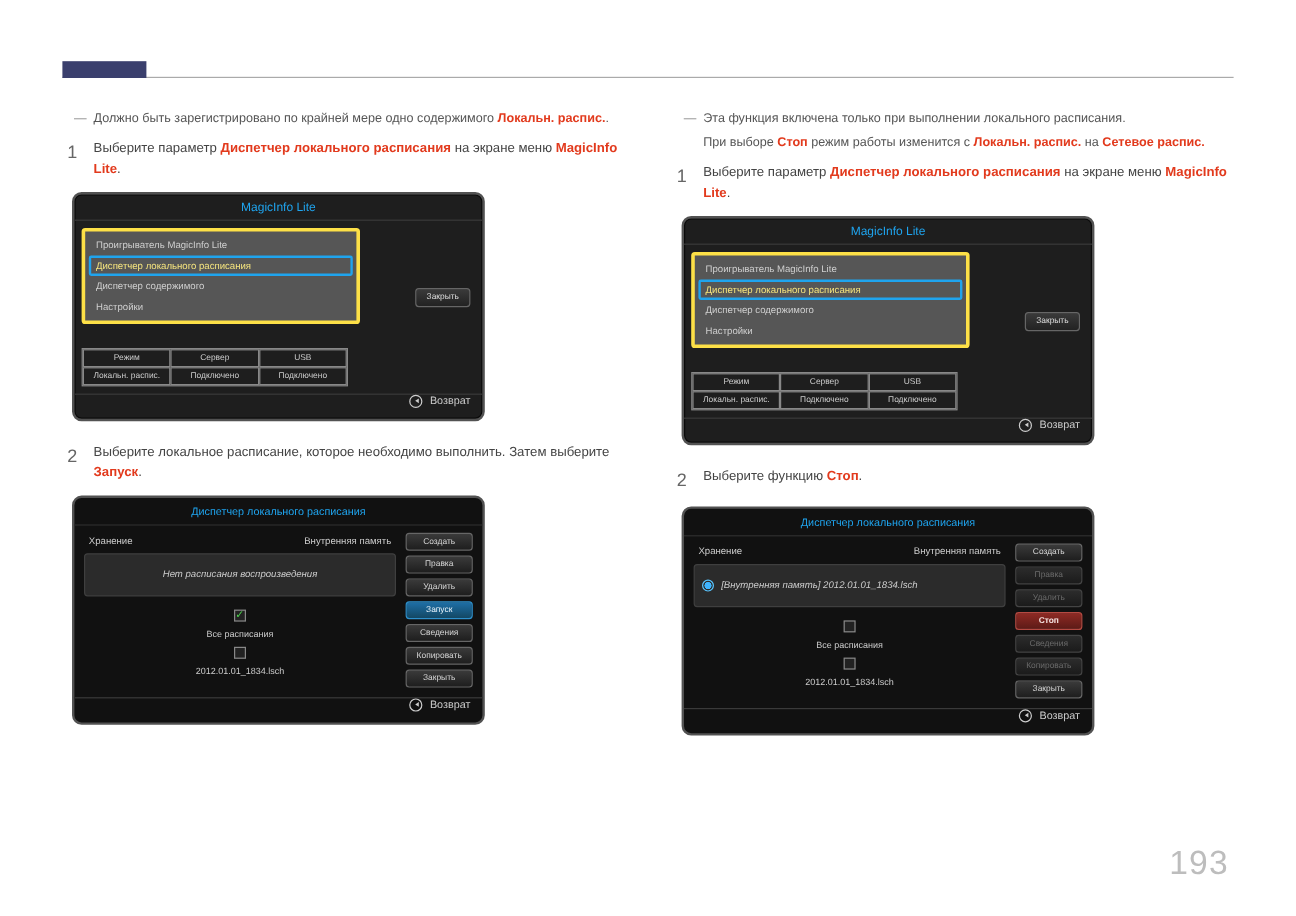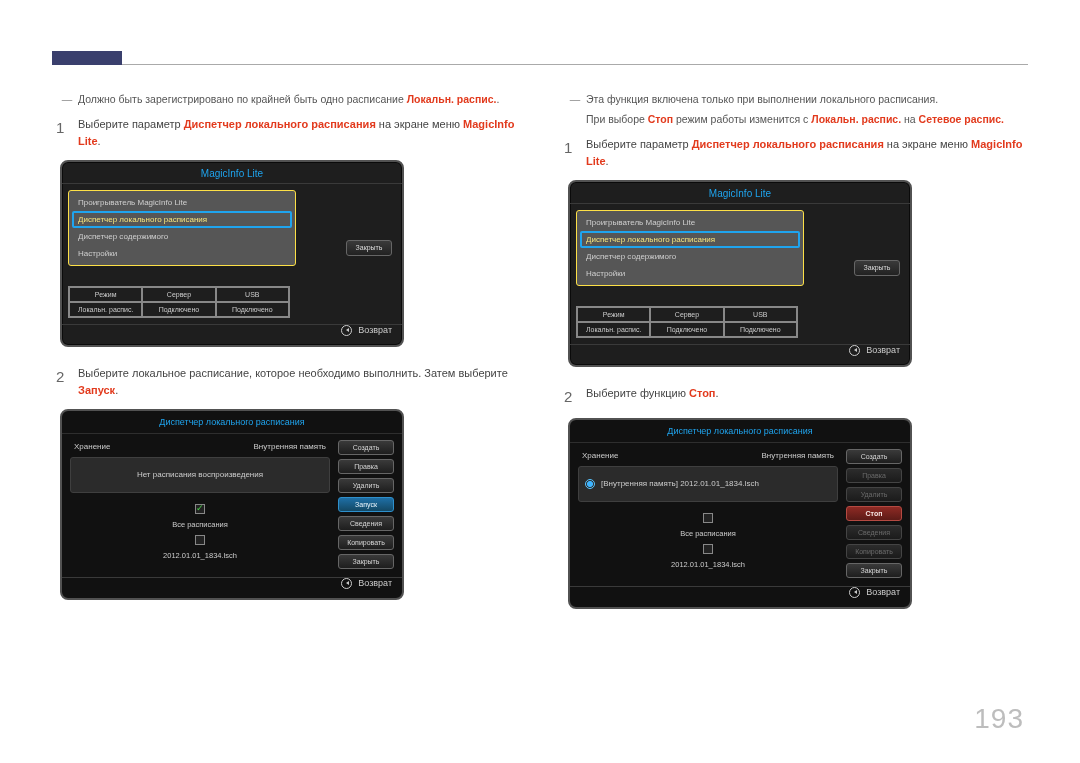--- a/index.html
+++ b/index.html
@@ -11,37 +11,37 @@
   .note { display:flex; font-size:10.5px; color:#555; line-height:1.5; margin:4px 0 4px 4px; }
   .note .dash { width:22px; flex:0 0 22px; text-align:center; color:#888; }
   .step { display:flex; font-size:11px; color:#444; line-height:1.55; margin:8px 0 10px 4px; }
   .step .num { width:22px; flex:0 0 22px; font-size:15px; font-weight:500; color:#666; }
   .red { color:#e23a1d; font-weight:bold; }
   .page-num { position:absolute; bottom:28px; right:56px; font-size:28px; color:#bdbdbd; letter-spacing:1px; }
 
   .panel { width:340px; border-radius:8px; background:#1e1e1e; border:2px solid #525252; overflow:hidden; margin:8px 0 18px 8px; box-shadow:inset 0 0 0 1px #0a0a0a; position:relative; }
   .panel-title { text-align:center; color:#1fa4ee; font-size:10px; padding:6px 0 4px; border-bottom:1px solid #3a3a3a; }
   .panel-body { padding:6px; position:relative; }
-  .menu-list { width:220px; background:#565656; border:1px solid #fde047; border-radius:3px; padding:3px; }
+  .menu-list { width:220px; background:#565656; border:3px solid #fde047; border-radius:3px; padding:3px; }
   .menu-item { font-size:8px; color:#cfcfcf; padding:4px 6px; border-radius:2px; }
   .menu-item.sel { border:2px solid #1fa4ee; color:#f5e47e; padding:2px 4px; }
   .close-btn { position:absolute; right:10px; top:56px; width:44px; height:14px; background:linear-gradient(#3a3a3a,#222); border:1px solid #666; border-radius:3px; color:#ddd; font-size:7px; text-align:center; line-height:14px; }
   .status-grid { width:220px; margin-top:20px; border:1px solid #888; }
   .status-grid .row { display:flex; }
   .status-grid .cell { flex:1; border:1px solid #888; color:#ccc; font-size:7px; text-align:center; padding:3px 0; }
   .panel-foot { height:20px; border-top:1px solid #3a3a3a; color:#ccc; font-size:9px; display:flex; justify-content:flex-end; align-items:flex-start; padding:0 10px; gap:6px; }
   .ret-icon { width:9px; height:9px; border:1.3px solid #ccc; border-radius:50%; display:inline-block; position:relative; }
   .ret-icon::after { content:""; position:absolute; left:2px; top:2px; border:2px solid transparent; border-right:3px solid #ccc; }
 
   .sched-panel { width:340px; border-radius:8px; background:#111; border:2px solid #525252; margin:8px 0 18px 8px; overflow:hidden; }
   .sched-title { text-align:center; color:#1fa4ee; font-size:9px; padding:6px 0; border-bottom:1px solid #2e2e2e; }
   .sched-body { display:flex; padding:6px 8px 8px 8px; gap:8px; }
   .sched-main { flex:1; font-size:8px; color:#ccc; }
   .storage-line { display:flex; justify-content:space-between; font-size:8px; color:#ccc; padding:2px 4px 6px;text-align:right; }
-  .content-box { height:34px; background:#2b2b2b; border:1px solid #3f3f3f; border-radius:3px; display:flex; align-items:center; font-size:8px; color:#ccc; padding:0 6px; gap:6px; }
+  .content-box { height:34px; background:#2b2b2b; border:1px solid #3f3f3f; border-radius:3px; display:flex; align-items:center; font-size:8px; color:#ccc; padding:0 6px; gap:6px;font-style:italic; }
   .radio { width:8px; height:8px; border:1px solid #59c5ff; border-radius:50%; background:radial-gradient(circle,#3db4ff 50%, transparent 55%); flex:0 0 8px; }
   .check-list { margin-top:8px; }
   .chk-item { display:flex; align-items:center; gap:6px; font-size:7.5px; color:#ccc; padding:3px 2px;flex-direction:column; }
   .chk { width:8px; height:8px; border:1px solid #888; background:#222; position:relative; flex:0 0 8px; }
   .chk.on::after { content:"✓"; position:absolute; top:-2px; left:0; font-size:9px; color:#4cd24c; }
   .sidebtns { width:56px; display:flex; flex-direction:column; gap:4px; }
   .sbtn { height:13px; background:linear-gradient(#3a3a3a,#1e1e1e); border:1px solid #666; border-radius:3px; color:#d5d5d5; font-size:7px; text-align:center; line-height:13px; }
   .sbtn.dis { color:#6a6a6a; border-color:#444; background:linear-gradient(#2c2c2c,#1b1b1b); }
   .sbtn.blue { background:linear-gradient(#1e6fa6,#134864); border-color:#2e90cc; color:#eaf5fc; }
   .sbtn.red { background:linear-gradient(#8e2a24,#5d1b17); border-color:#b54a42; color:#f5e4e2; }
@@ -51,21 +51,21 @@
 
 <div class="top-rule">
     <div class="chip"></div>
   </div>
 
 <div class="columns">
 
   <div class="col">
     <div class="note">
       <span class="dash">―</span>
-      <span><span>Должно быть зарегистрировано по крайней быть одно расписание </span><span class="red">Локальн. распис.</span>.</span>
+      <span><span>Должно быть зарегистрировано по крайней мере одно содержимого </span><span class="red">Локальн. распис.</span>.</span>
     </div>
     <div class="step">
       <span class="num">1</span>
       <span><span>Выберите параметр </span><span class="red">Диспетчер локального расписания</span><span> на экране меню </span><span class="red">MagicInfo Lite</span><span>.</span></span>
     </div>
 
     <div class="panel">
       <div class="panel-title">MagicInfo Lite</div>
       <div class="panel-body">
         <div class="menu-list">

